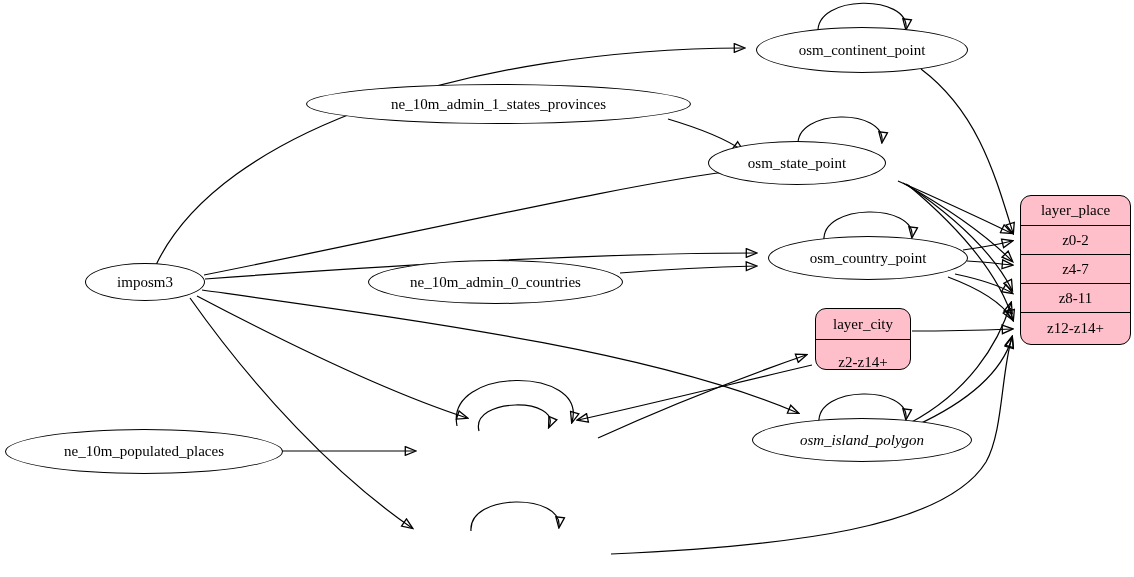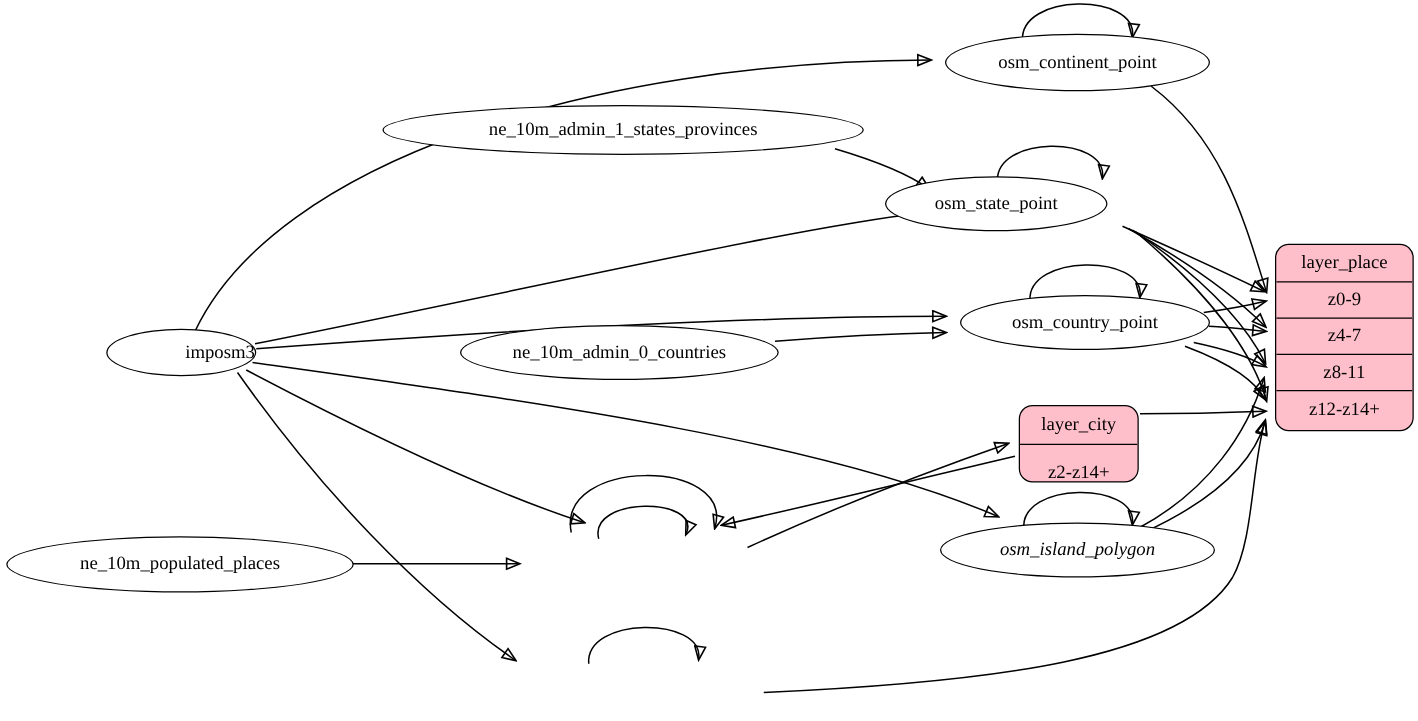--- a/index.html
+++ b/index.html
@@ -83,21 +83,21 @@
 
     <path d="M 598,438 C 670,405 740,378 806,355" marker-end="url(#arrow)"></path>
     <path d="M 812,365 C 735,383 655,403 578,420" marker-end="url(#arrow)"></path>
     <path d="M 912,331 C 950,331 985,330 1012,329" marker-end="url(#arrow)"></path>
 
     <path d="M 910,423 C 968,392 998,345 1011,303" marker-end="url(#arrow)"></path>
     <path d="M 915,426 C 976,398 1003,368 1012,338" marker-end="url(#arrow)"></path>
     <path d="M 611,554 C 790,546 945,528 986,462 C 1003,432 1001,374 1012,337" marker-end="url(#arrow)"></path>
   </svg>
 
-  <div class="node" style="left:85px;top:263px;width:120px;height:38px;justify-content:flex-end;">
+  <div class="node" style="left:85px;top:263px;width:120px;height:38px;">
     <span>imposm3</span>
   </div>
 
   <div class="node" style="left:306px;top:84px;width:385px;height:40px;">
     <span>ne_10m_admin_1_states_provinces</span>
   </div>
 
   <div class="node" style="left:368px;top:260px;width:255px;height:44px;">
     <span>ne_10m_admin_0_countries</span>
   </div>
@@ -119,24 +119,24 @@
   </div>
 
 
   <div class="node" style="left:752px;top:418px;width:220px;height:44px;font-style:italic;">
     <span>osm_island_polygon</span>
   </div>
 
 
   <div class="record" style="left:1020px;top:195px;width:111px;height:150px;">
     <div class="rrow" style="height:29px;">layer_place</div>
-    <div class="rrow" style="height:29px;">z0-9</div>
+    <div class="rrow" style="height:29px;">z0-2</div>
     <div class="rrow" style="height:29px;">z4-7</div>
     <div class="rrow" style="height:29px;">z8-11</div>
     <div class="rrow" style="height:31px;">z12-z14+</div>
   </div>
 
-  <div class="record" style="left:815px;top:324px;width:96px;height:62px;">
+  <div class="record" style="left:815px;top:308px;width:96px;height:62px;">
     <div class="rrow" style="height:30px;">layer_city</div>
     <div class="rrow" style="height:45px;">z2-z14+</div>
   </div>
 
 </div>
 
 </body></html>

